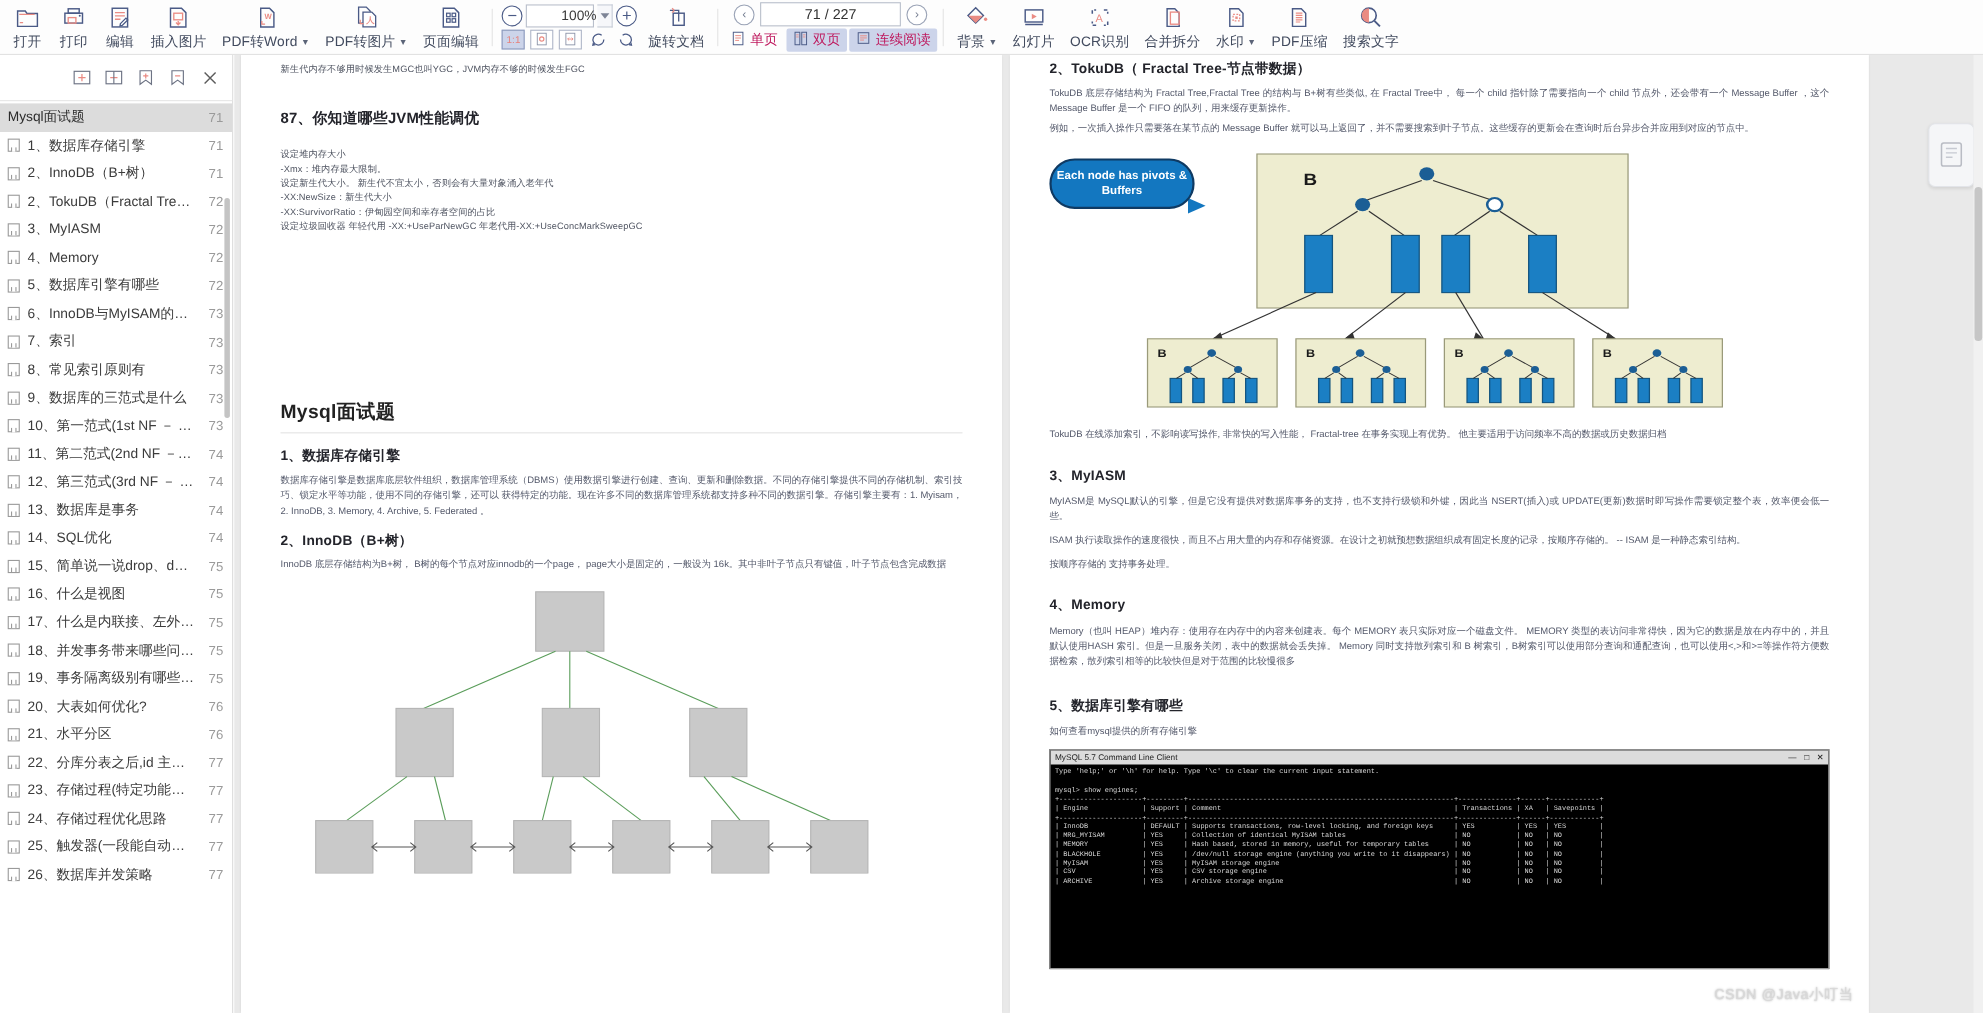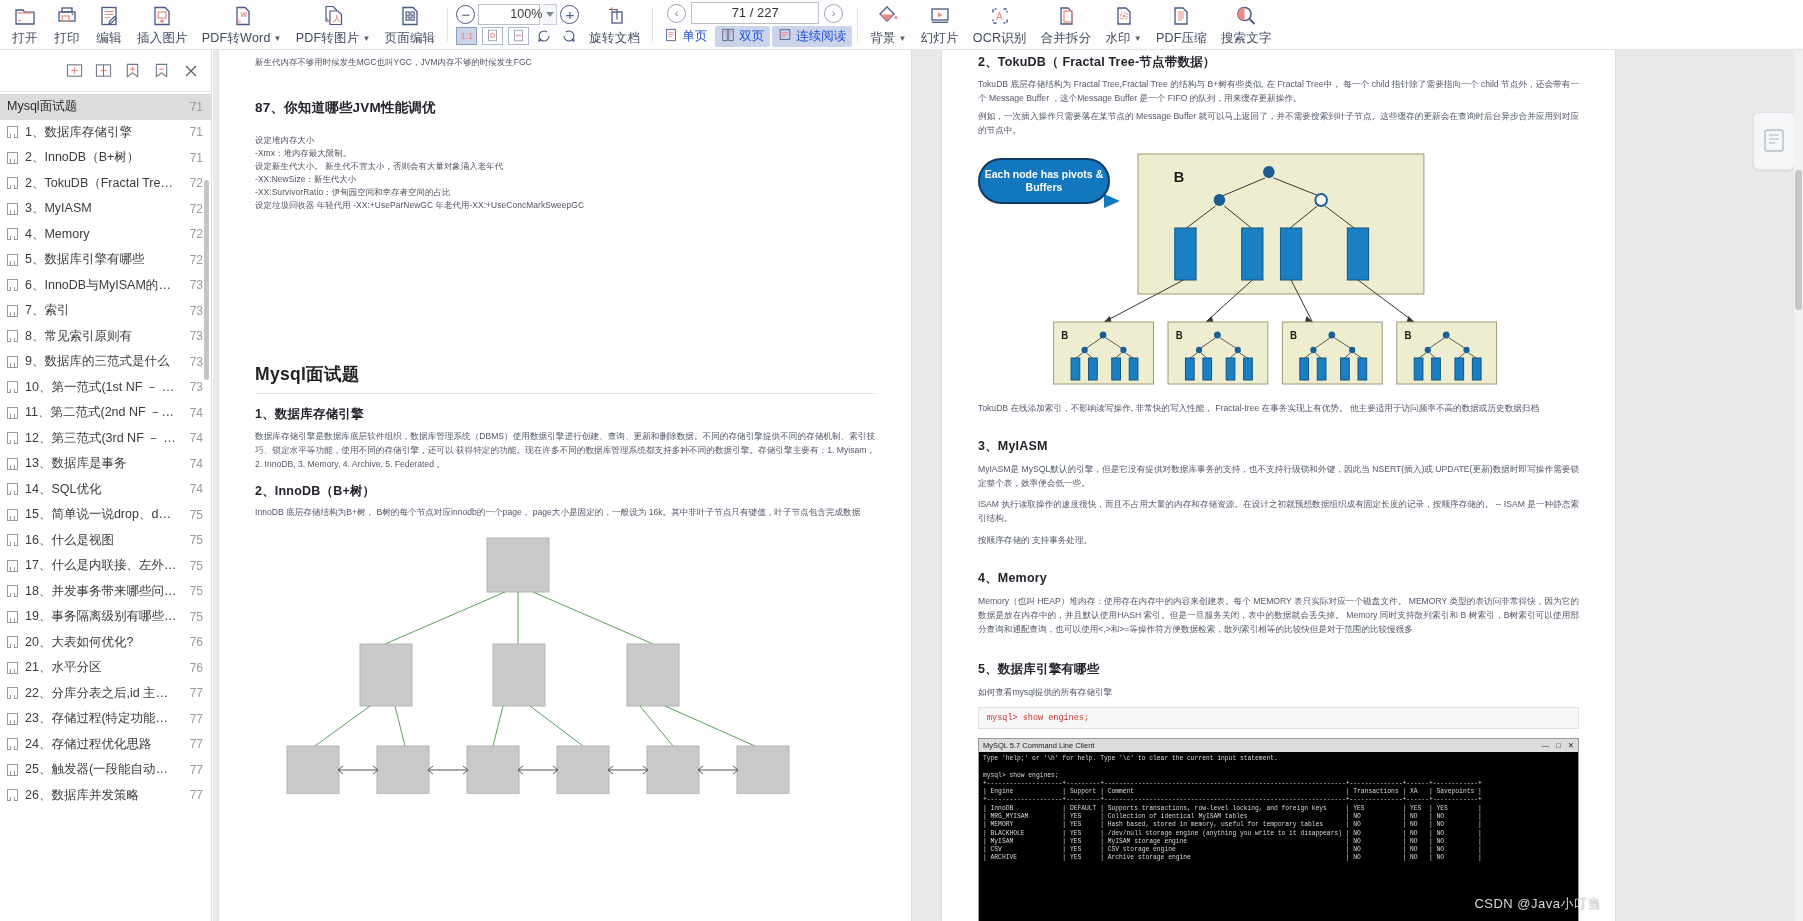--- a/index.html
+++ b/index.html
@@ -70,21 +70,21 @@
     text-align:center; font-size:13px; color:#333; line-height:20px; cursor:text;
   }
   .navcirc {
     width:19px;height:19px;border-radius:50%;border:1.3px solid #9aa3b6;
     display:flex;align-items:center;justify-content:center;color:#6a7governor;
     font-size:11px;color:#737c90;cursor:pointer;background:#fff;
   }
   .viewbtns { display:flex; align-items:center; gap:2px; margin-top:2px;}
   .viewbtn {
     display:flex;align-items:center; gap:4px; padding:2px 6px; cursor:pointer;
-    font-size:12.5px; color:#1d4ed8; border-radius:2px;
+    font-size:12.5px; color:#be185d; border-radius:2px;
   }
   .viewbtn.sel { background:#ccd4ea; }
   .pagenavcol { display:flex; flex-direction:column; align-items:center; height:48px; justify-content:center;}
 
   
   .sidebar {
     position:absolute; top:50px; left:0; width:212px; height:871px;
     background:#fff; border-right:1px solid #dcdcdc;
     display:flex; flex-direction:column;
   }
@@ -120,21 +120,21 @@
 
   
   .viewer {
     position:absolute; top:50px; left:213px; width:1590px; height:871px;
     background:#e9e9e9; overflow:hidden;
   }
   .page {
     position:absolute; top:0; background:#fff; box-shadow:0 0 2px rgba(0,0,0,.18);
   }
   .page-left { left: 6px; width: 692px; height: 871px; }
-  .page-right { left: 729px; width: 673px; height: 871px; }
+  .page-right { left: 705px; width: 781px; height: 871px; }
 
   .pg-inner { padding: 0 36px; }
 
   .doc-sm {
     font-size:8.4px; color:#4e5360; line-height:1.55; letter-spacing:.1px;
   }
   .doc-h1 {
     font-size:17.5px; font-weight:bold; color:#222; letter-spacing:.3px;
   }
   .doc-h2 {
@@ -816,21 +816,20 @@
         <div class="doc-p" style="margin-top:8px;">MyIASM是 MySQL默认的引擎，但是它没有提供对数据库事务的支持，也不支持行级锁和外键，因此当 NSERT(插入)或 UPDATE(更新)数据时即写操作需要锁定整个表，效率便会低一些。</div>
         <div class="doc-p" style="margin-top:8px;">ISAM 执行读取操作的速度很快，而且不占用大量的内存和存储资源。在设计之初就预想数据组织成有固定长度的记录，按顺序存储的。 -- ISAM 是一种静态索引结构。</div>
         <div class="doc-p" style="margin-top:8px;">按顺序存储的 支持事务处理。</div>
 
         <div class="doc-h3" style="margin-top:22px;">4、Memory</div>
         <div class="doc-p" style="margin-top:8px;">Memory（也叫 HEAP）堆内存：使用存在内存中的内容来创建表。每个 MEMORY 表只实际对应一个磁盘文件。 MEMORY 类型的表访问非常得快，因为它的数据是放在内存中的，并且默认使用HASH 索引。但是一旦服务关闭，表中的数据就会丢失掉。 Memory 同时支持散列索引和 B 树索引，B树索引可以使用部分查询和通配查询，也可以使用&lt;,&gt;和&gt;=等操作符方便数据检索，散列索引相等的比较快但是对于范围的比较慢很多</div>
 
         <div class="doc-h3" style="margin-top:24px;">5、数据库引擎有哪些</div>
         <div class="doc-p" style="margin-top:8px;">如何查看mysql提供的所有存储引擎</div>
 
-        <div class="codebox">mysql&gt; show engines;</div>
 
         <div class="term">
           <div class="term-title">
             <span>MySQL 5.7 Command Line Client</span>
             <span style="display:flex;gap:7px;">
               <span>—</span>
               <span>□</span>
               <span>✕</span>
             </span>
           </div>

